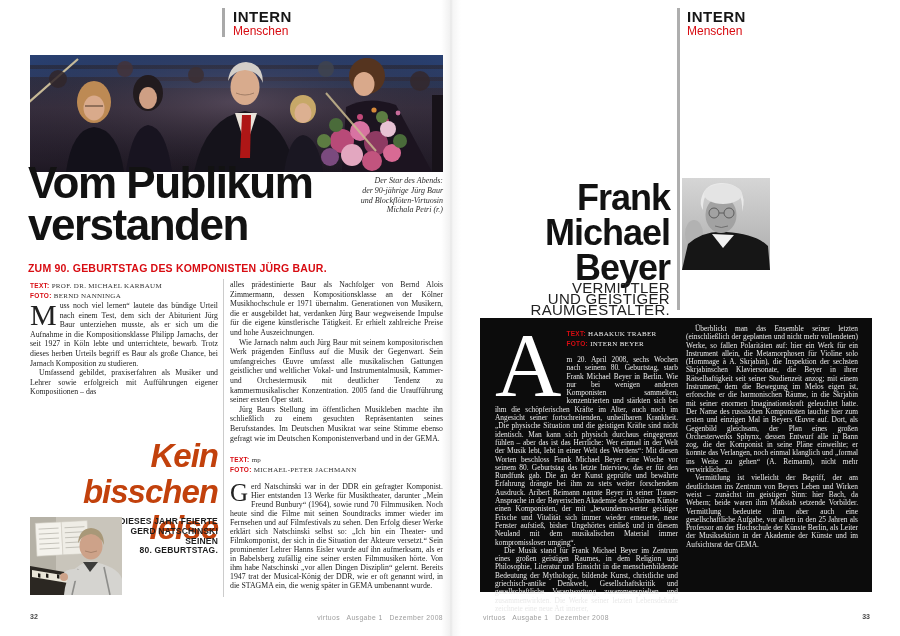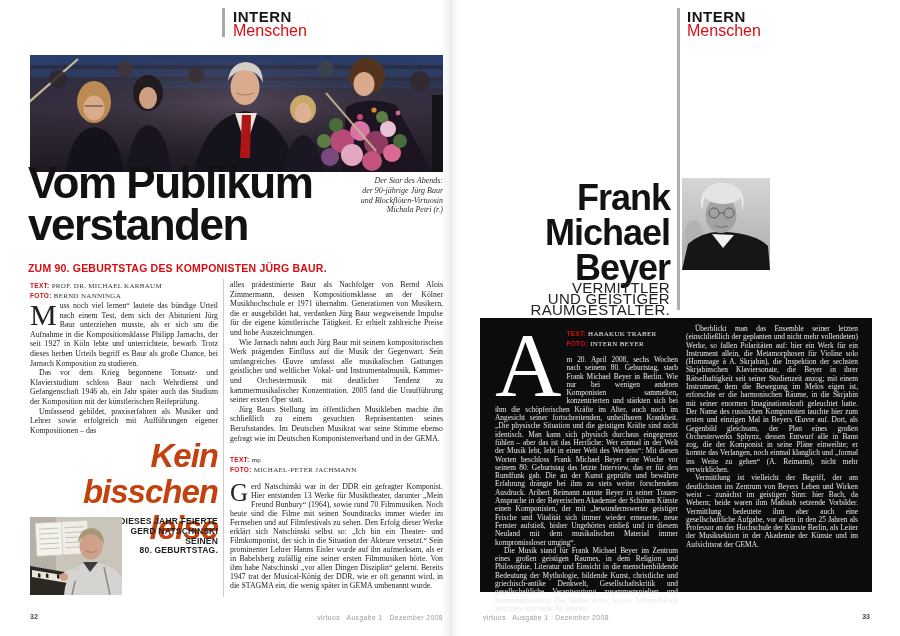--- a/index.html
+++ b/index.html
@@ -5,21 +5,21 @@
   * { margin:0; padding:0; box-sizing:border-box; }
   html,body { width:900px; height:636px; }
   body { position:relative; background:#ffffff; font-family:"Liberation Serif", serif; color:#1a1a1a; overflow:hidden; }
   .abs { position:absolute; }
   .preline { white-space:pre-line; }
   .pre { white-space:pre; }
 
   
   .kicker-block { border-left:3px solid #a9a9a9; padding-left:8px; }
   .kicker { font-family:"Liberation Sans",sans-serif; font-weight:bold; font-size:15px; letter-spacing:0.5px; color:#161616; line-height:17px; }
-  .kicker-sub { font-family:"Liberation Sans",sans-serif; font-size:16px; color:#d80c12; line-height:12px; }
+  .kicker-sub { font-family:"Liberation Sans",sans-serif; font-size:12px; color:#d80c12; line-height:12px; }
 
   
   .headline-main { font-family:"Liberation Sans",sans-serif; font-weight:bold; font-size:44px; line-height:42px; letter-spacing:-1.5px; color:#121212; }
   .headline-right { font-family:"Liberation Sans",sans-serif; font-weight:bold; font-size:36px; line-height:35px; letter-spacing:-1px; color:#121212; text-align:right;margin-top:8px; }
   .headline-red-italic { font-family:"Liberation Sans",sans-serif; font-weight:bold; font-style:italic; font-size:33px; line-height:36px; letter-spacing:-1px; color:#c2410c; text-align:right; }
   .subhead-red { font-family:"Liberation Sans",sans-serif; font-weight:bold; font-size:10.5px; letter-spacing:0.2px; color:#d80c12; }
   .standfirst { font-family:"Liberation Sans",sans-serif; font-weight:normal; font-size:15px; line-height:11px; letter-spacing:0.3px; color:#222; text-align:right; }
 
   
   .byline { font-size:7px; line-height:9px; letter-spacing:0.3px; color:#333; }
@@ -149,21 +149,20 @@
 
 <div class="abs byline" style="left:30px; top:281px; width:185px;">
   <div><span class="lbl">TEXT:</span> <span>PROF. DR. MICHAEL KARBAUM</span></div>
   <div><span class="lbl">FOTO:</span> <span>BERND NANNINGA</span></div>
 </div>
 
 <div class="abs col-divider" style="left:223px; top:279px; height:318px;"></div>
 
 <div class="abs bodycol" style="left:30px; top:301px; width:188px;">
   <p><span class="dropcap dc-m">M</span><span>uss noch viel lernen“ lautete das bündige Urteil nach einem Test, dem sich der Abiturient Jürg Baur unterziehen musste, als er sich um die Aufnahme in die Kompositionsklasse Philipp Jarnachs, der seit 1927 in Köln lebte und unterrichtete, bewarb. Trotz dieses herben Urteils begriff es Baur als große Chance, bei Jarnach Komposition zu studieren.</span></p>
-  <p class="ind">Das vor dem Krieg begonnene Tonsatz- und Klavierstudium schloss Baur nach Wehrdienst und Gefangenschaft 1946 ab, ein Jahr später auch das Studium der Komposition mit der künstlerischen Reifeprüfung.</p>
   <p class="ind">Umfassend gebildet, praxiserfahren als Musiker und Lehrer sowie erfolgreich mit Aufführungen eigener Kompositionen – das</p>
 </div>
 
 <div class="abs bodycol" style="left:230px; top:280px; width:213px;">
   <p>alles prädestinierte Baur als Nachfolger von Bernd Alois Zimmermann, dessen Kompositionsklasse an der Kölner Musikhochschule er 1971 übernahm. Generationen von Musikern, die er ausgebildet hat, verdanken Jürg Baur wegweisende Impulse für die eigene künstlerische Tätigkeit. Er erhielt zahlreiche Preise und hohe Auszeichnungen.</p>
   <p class="ind">Wie Jarnach nahm auch Jürg Baur mit seinem kompositorischen Werk prägenden Einfluss auf die Musik der Gegenwart. Sein umfangreiches Œuvre umfasst alle musikalischen Gattungen geistlicher und weltlicher Vokal- und Instrumentalmusik, Kammer- und Orchestermusik mit deutlicher Tendenz zu kammermusikalischer Konzentration. 2005 fand die Uraufführung seiner ersten Oper statt.</p>
   <p class="ind">Jürg Baurs Stellung im öffentlichen Musikleben machte ihn schließlich zu einem gesuchten Repräsentanten seines Berufsstandes. Im Deutschen Musikrat war seine Stimme ebenso gefragt wie im Deutschen Komponistenverband und in der GEMA.</p>
 </div>
 
 <div class="abs headline-red-italic preline" style="left:28px; top:438px; width:190px;">Kein

